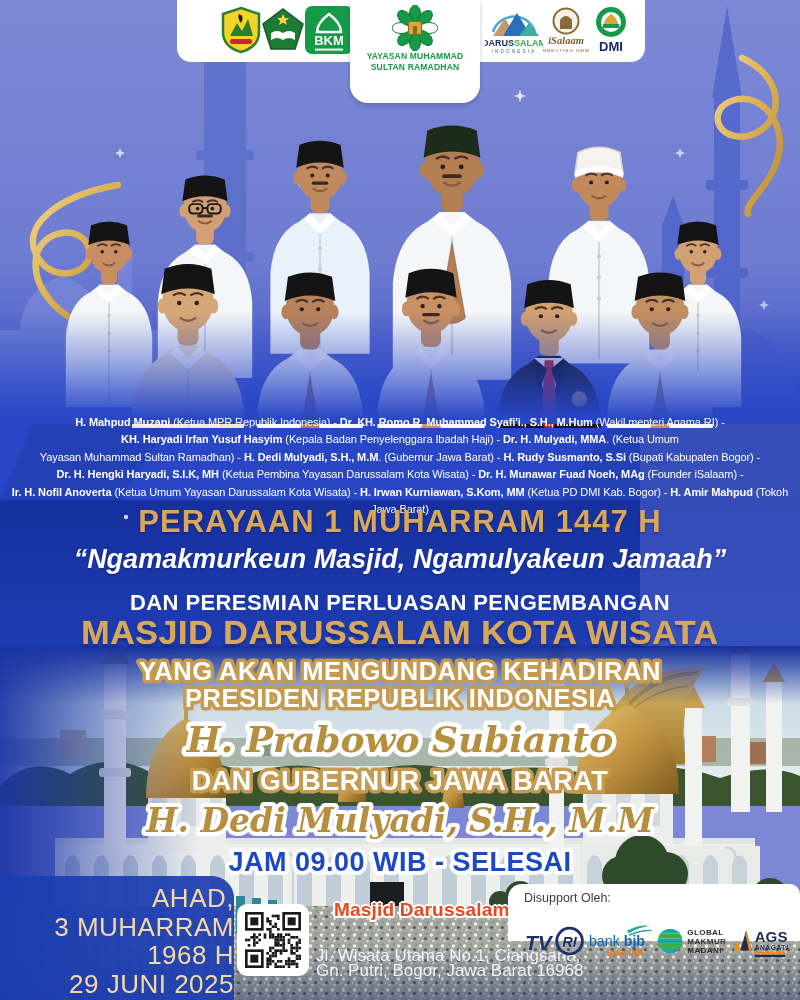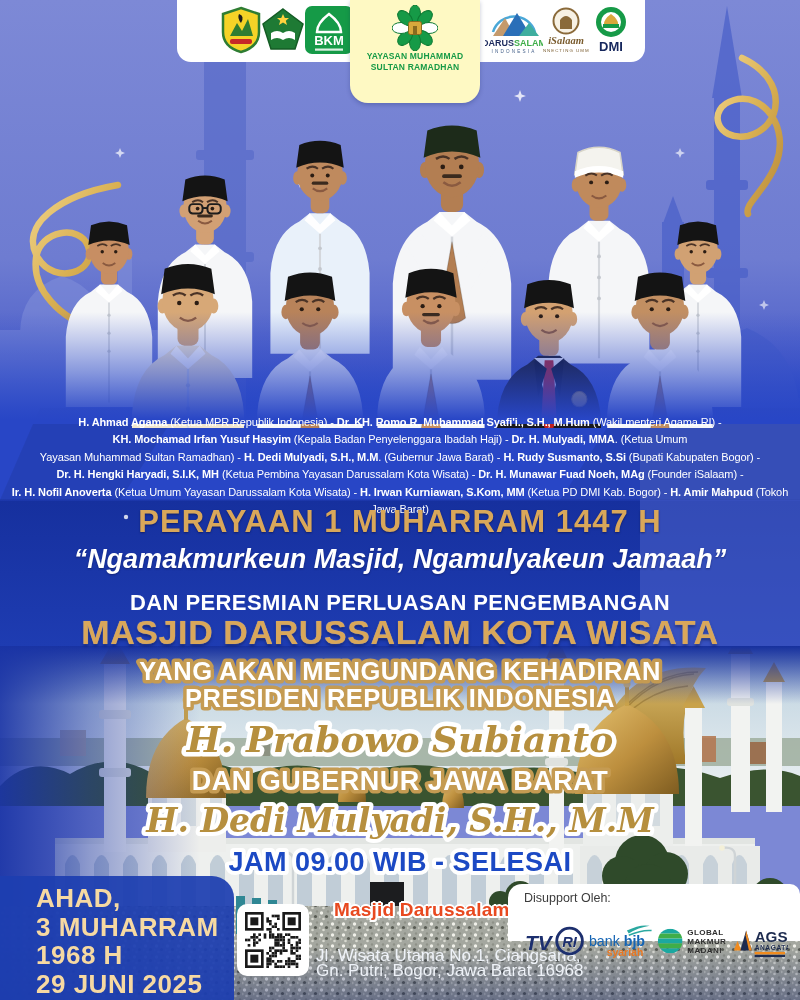--- a/index.html
+++ b/index.html
@@ -13,21 +13,21 @@
   .people-layer{top:0;left:0;width:800px;height:428px;overflow:hidden;z-index:10;}
   .person{position:absolute;}
   .people-fade{top:312px;left:0;width:800px;height:112px;z-index:12;
     background:linear-gradient(180deg,rgba(40,70,198,0) 0%,rgba(40,70,198,.55) 55%,#2846c6 96%);}
 
   
   .logobar{top:0;left:177px;width:468px;height:62px;background:#fff;
     border-radius:0 0 14px 14px;z-index:30;display:flex;align-items:center;
     justify-content:flex-end;padding:4px 12px 6px;box-sizing:border-box;}
   .logobar .spacer{width:132px;height:10px;}
-  .logobump{top:0;left:350px;width:130px;height:103px;background:#fef9c3;
+  .logobump{top:0;left:350px;width:130px;height:103px;background:#ffffff;
     border-radius:0 0 18px 18px;z-index:31;text-align:center;padding-top:5px;box-sizing:border-box;
     box-shadow:0 2px 4px rgba(20,30,90,.25);}
   .foundation-text{font-size:8.5px;font-weight:700;color:#169a47;line-height:10.5px;letter-spacing:.2px;}
 
   
   .participants{top:414px;left:8px;width:784px;text-align:center;color:#fff;
     font-size:11px;line-height:17.4px;letter-spacing:-.1px;z-index:40;}
   .participants .seg-b{font-weight:700;}
 
   
@@ -47,21 +47,21 @@
   .ov-top{top:646px;left:0;width:800px;height:58px;z-index:24;
     background:linear-gradient(180deg,#16309e 0%,rgba(22,48,158,0) 100%);}
   .ov-bottom{top:946px;left:0;width:800px;height:54px;z-index:24;
     background:linear-gradient(180deg,rgba(16,30,96,0) 0%,rgba(16,30,96,.4) 100%);}
   .phototext-svg{top:646px;left:0;z-index:45;}
 
   
   .date-panel{top:876px;left:0;width:234px;height:124px;z-index:50;
     background:rgba(29,62,176,.93);border-radius:0 22px 0 0;
     padding:8px 0 0 36px;box-sizing:border-box;}
-  .date-panel div{font-size:26px;font-weight:700;color:#f6d9a2;line-height:28.5px;letter-spacing:.5px;}
+  .date-panel div{font-size:26px;font-weight:400;color:#f6d9a2;line-height:28.5px;letter-spacing:.5px;text-align:right;}
 
   .qr-box{top:904px;left:237px;width:72px;height:72px;background:#fff;border-radius:10px;
     z-index:50;display:flex;align-items:center;justify-content:center;}
 
   .venue-name{top:899px;left:316px;z-index:50;font-weight:800;font-size:19px;line-height:22px;letter-spacing:.2px;padding-left:18px;}
   .venue-name .vl1{color:#e8491f;}
   .venue-name .vl2{color:#f59a1d;}
   .outline-w{text-shadow:-2px 0 0 #fff,2px 0 0 #fff,0 -2px 0 #fff,0 2px 0 #fff,
     -1.5px -1.5px 0 #fff,1.5px -1.5px 0 #fff,-1.5px 1.5px 0 #fff,1.5px 1.5px 0 #fff;}
   .venue-addr{top:948px;left:316px;z-index:50;color:#eef2f8;font-size:17px;line-height:15px;}
@@ -443,22 +443,22 @@
       <rect x="16.5" y="16.5" width="13" height="13" rx="2" fill="#d9a83c" stroke="#8a6a1e"></rect>
       <rect x="21" y="21" width="4" height="8.5" fill="#8a6a1e"></rect>
     </svg>
     <div class="foundation-text">
       <div>YAYASAN MUHAMMAD</div>
       <div>SULTAN RAMADHAN</div>
     </div>
   </div>
 
   <div class="abs participants">
-      <div><span class="seg-b">H. Ahmad Agama</span><span> (Ketua MPR Republik Indonesia) - </span><span class="seg-b">Dr. KH. Romo R. Muhammad Syafi'i., S.H., M.Hum</span><span> (Wakil menteri Agama RI) -</span></div>
-      <div><span class="seg-b">KH. Mochamad Irfan Yusuf Hasyim</span><span> (Kepala Badan Penyelenggara Ibadah Haji) - </span><span class="seg-b">Dr. H. Mulyadi, MMA</span><span>. (Ketua Umum</span></div>
+      <div><span class="seg-b">H. Mahpud Muzani</span><span> (Ketua MPR Republik Indonesia) - </span><span class="seg-b">Dr. KH. Romo R. Muhammad Syafi'i., S.H., M.Hum</span><span> (Wakil menteri Agama RI) -</span></div>
+      <div><span class="seg-b">KH. Haryadi Irfan Yusuf Hasyim</span><span> (Kepala Badan Penyelenggara Ibadah Haji) - </span><span class="seg-b">Dr. H. Mulyadi, MMA</span><span>. (Ketua Umum</span></div>
       <div><span>Yayasan Muhammad Sultan Ramadhan) - </span><span class="seg-b">H. Dedi Mulyadi, S.H., M.M</span><span>. (Gubernur Jawa Barat) - </span><span class="seg-b">H. Rudy Susmanto, S.Si</span><span> (Bupati Kabupaten Bogor) -</span></div>
       <div><span class="seg-b">Dr. H. Hengki Haryadi, S.I.K, MH</span><span> (Ketua Pembina Yayasan Darussalam Kota Wisata) - </span><span class="seg-b">Dr. H. Munawar Fuad Noeh, MAg</span><span> (Founder iSalaam) -</span></div>
       <div><span class="seg-b">Ir. H. Nofil Anoverta</span><span> (Ketua Umum Yayasan Darussalam Kota Wisata) - </span><span class="seg-b">H. Irwan Kurniawan, S.Kom, MM</span><span> (Ketua PD DMI Kab. Bogor) - </span><span class="seg-b">H. Amir Mahpud</span><span> (Tokoh Jawa Barat)</span></div>
     </div>
 
   <div class="abs t-center t-perayaan">PERAYAAN 1 MUHARRAM 1447 H</div>
   <div class="abs t-center t-quote">“Ngamakmurkeun Masjid, Ngamulyakeun Jamaah”</div>
   <div class="abs t-center t-sub">DAN PERESMIAN PERLUASAN PENGEMBANGAN</div>
   <div class="abs t-center t-masjid">MASJID DARUSSALAM KOTA WISATA</div>
 

